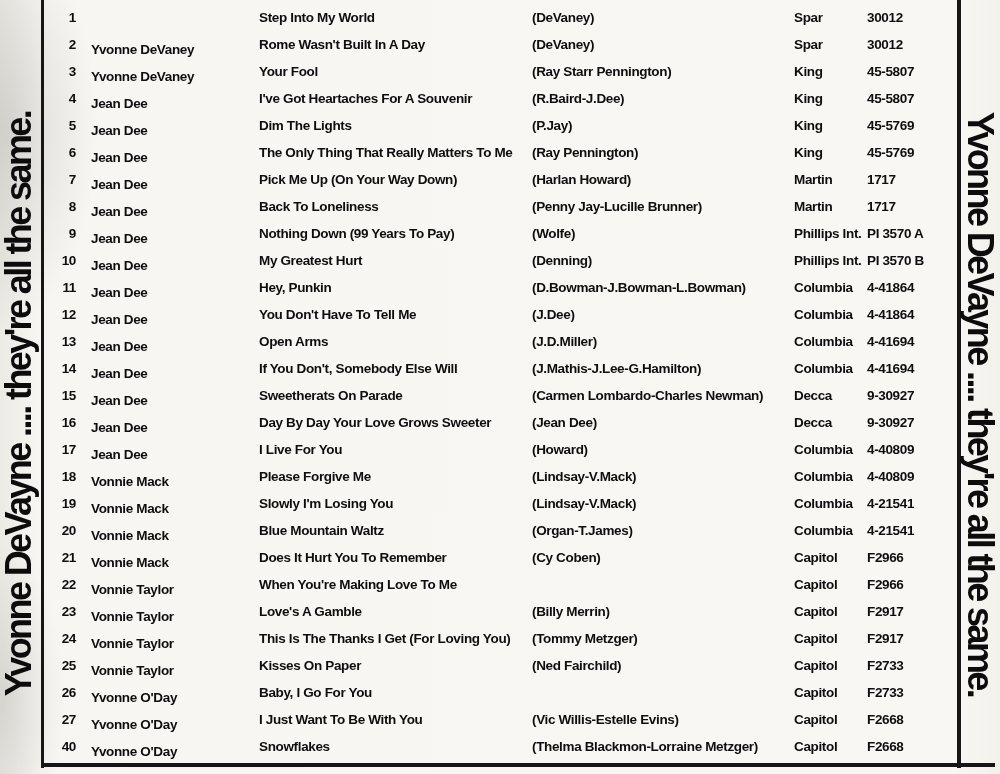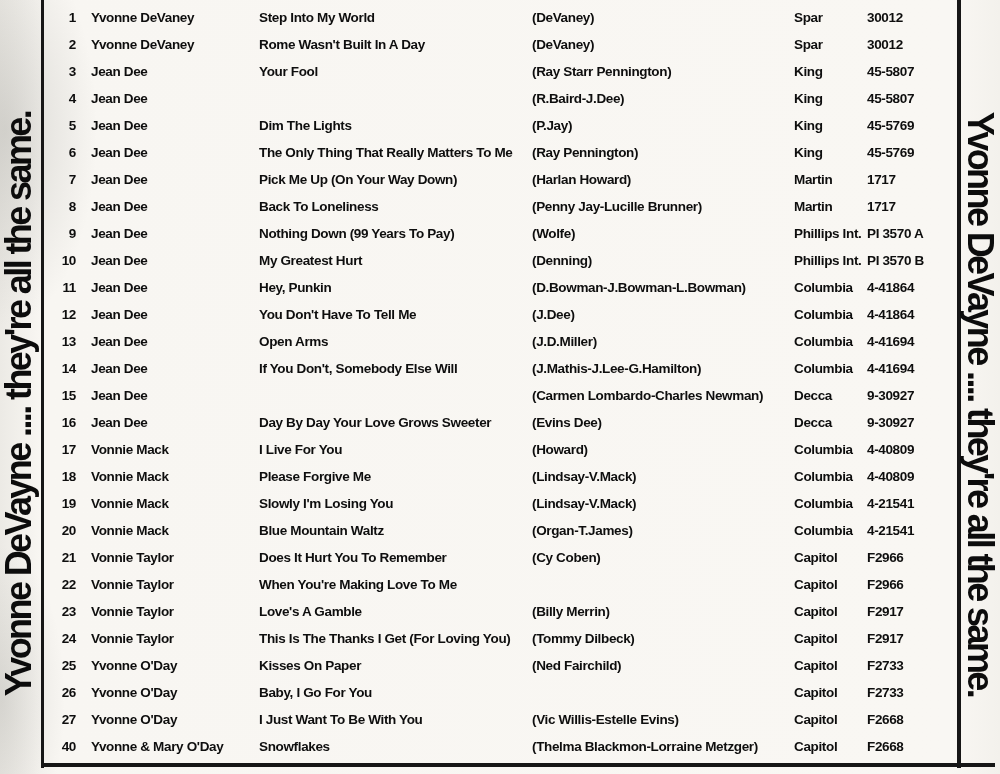--- a/index.html
+++ b/index.html
@@ -28,21 +28,21 @@
   .spine-right { left:635px;  top:381px; transform:rotate(90deg); }
 
   
   .tracklist { position:absolute; left:43px; top:4px; width:915px; }
   .trow { position:relative; height:27px; }
   .trow span {
     position:absolute; top:0; line-height:27px; font-size:13.5px;
     letter-spacing:-0.35px; white-space:nowrap; color:#0e0e0e;
   }
   .c-num     { left:0;     width:33px; text-align:right; }
-  .c-artist  { left:48px; }
+  .c-artist  { left:48px;margin-top:32px; }
   .c-title   { left:216px; }
   .c-writers { left:489px; }
   .c-label   { left:751px; }
   .c-cat     { left:824px;text-align:right; }
 </style>
 </head>
 <body>
 
 <div class="sheet">
 
@@ -73,20 +73,21 @@
     <span class="c-num">3</span>
     <span class="c-artist">Jean Dee</span>
     <span class="c-title">Your Fool</span>
     <span class="c-writers">(Ray Starr Pennington)</span>
     <span class="c-label">King</span>
     <span class="c-cat">45-5807</span>
   </div>
       <div class="trow">
     <span class="c-num">4</span>
     <span class="c-artist">Jean Dee</span>
+    <span class="c-title">I've Got Heartaches For A Souvenir</span>
     <span class="c-writers">(R.Baird-J.Dee)</span>
     <span class="c-label">King</span>
     <span class="c-cat">45-5807</span>
   </div>
       <div class="trow">
     <span class="c-num">5</span>
     <span class="c-artist">Jean Dee</span>
     <span class="c-title">Dim The Lights</span>
     <span class="c-writers">(P.Jay)</span>
     <span class="c-label">King</span>
@@ -160,29 +161,30 @@
     <span class="c-num">14</span>
     <span class="c-artist">Jean Dee</span>
     <span class="c-title">If You Don't, Somebody Else Will</span>
     <span class="c-writers">(J.Mathis-J.Lee-G.Hamilton)</span>
     <span class="c-label">Columbia</span>
     <span class="c-cat">4-41694</span>
   </div>
       <div class="trow">
     <span class="c-num">15</span>
     <span class="c-artist">Jean Dee</span>
+    <span class="c-title">Sweetherats On Parade</span>
     <span class="c-writers">(Carmen Lombardo-Charles Newman)</span>
     <span class="c-label">Decca</span>
     <span class="c-cat">9-30927</span>
   </div>
       <div class="trow">
     <span class="c-num">16</span>
     <span class="c-artist">Jean Dee</span>
     <span class="c-title">Day By Day Your Love Grows Sweeter</span>
-    <span class="c-writers">(Evins Dee)</span>
+    <span class="c-writers">(Jean Dee)</span>
     <span class="c-label">Decca</span>
     <span class="c-cat">9-30927</span>
   </div>
       <div class="trow">
     <span class="c-num">17</span>
     <span class="c-artist">Vonnie Mack</span>
     <span class="c-title">I Live For You</span>
     <span class="c-writers">(Howard)</span>
     <span class="c-label">Columbia</span>
     <span class="c-cat">4-40809</span>
@@ -231,21 +233,21 @@
     <span class="c-artist">Vonnie Taylor</span>
     <span class="c-title">Love's A Gamble</span>
     <span class="c-writers">(Billy Merrin)</span>
     <span class="c-label">Capitol</span>
     <span class="c-cat">F2917</span>
   </div>
       <div class="trow">
     <span class="c-num">24</span>
     <span class="c-artist">Vonnie Taylor</span>
     <span class="c-title">This Is The Thanks I Get (For Loving You)</span>
-    <span class="c-writers">(Tommy Dilbeck)</span>
+    <span class="c-writers">(Tommy Metzger)</span>
     <span class="c-label">Capitol</span>
     <span class="c-cat">F2917</span>
   </div>
       <div class="trow">
     <span class="c-num">25</span>
     <span class="c-artist">Yvonne O'Day</span>
     <span class="c-title">Kisses On Paper</span>
     <span class="c-writers">(Ned Fairchild)</span>
     <span class="c-label">Capitol</span>
     <span class="c-cat">F2733</span>

